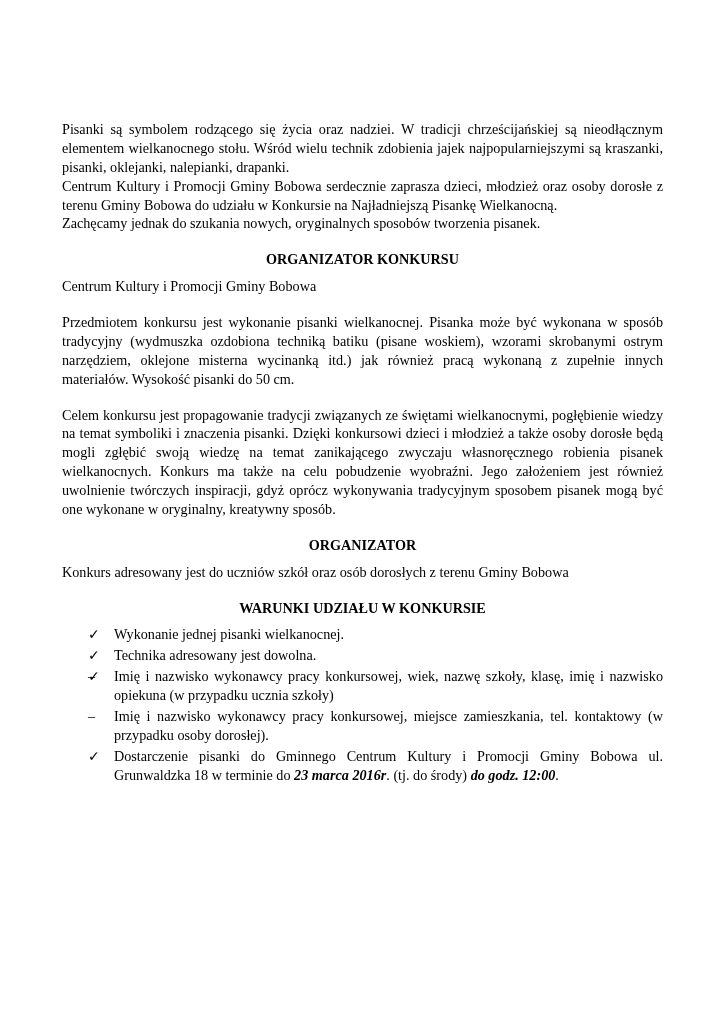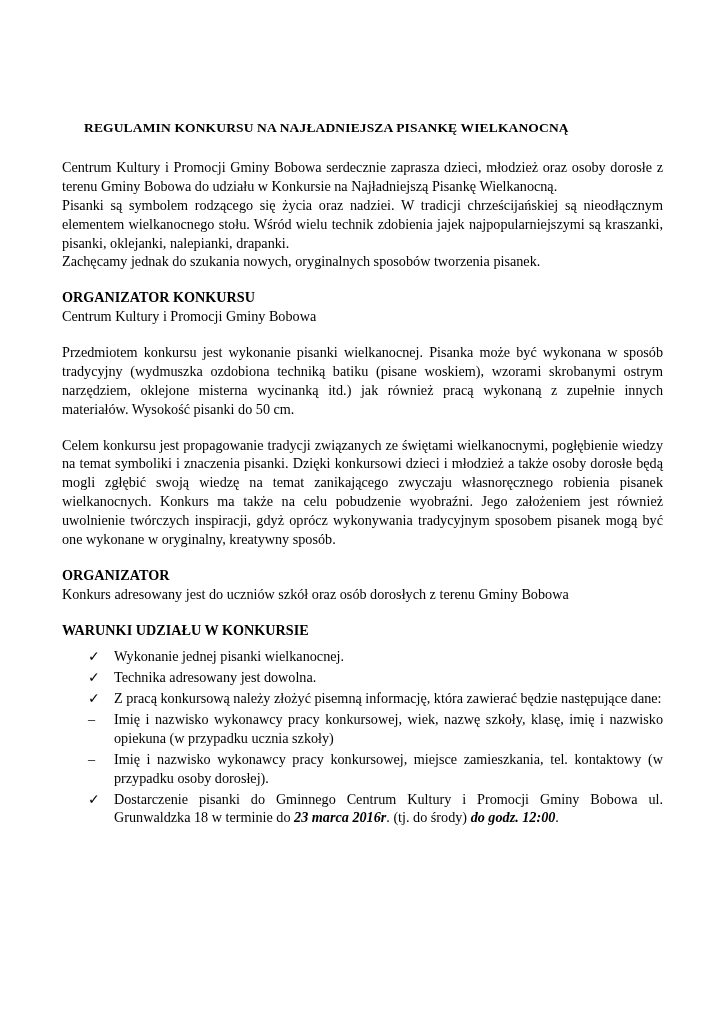--- a/index.html
+++ b/index.html
@@ -31,22 +31,23 @@
   p.body-par {
     font-size: 14.2px;
     line-height: 1.33;
     margin: 0;
     text-align: justify;
     text-justify: inter-word;
   }
   .section-head {
     font-size: 14.2px;
     font-weight: bold;
-    margin: 0;
+    margin: 8px;
     line-height: 1.33;
+    text-align: center;
   }
   .section-block {
     margin-top: 17px;
   }
   ul.list {
     list-style: none;
     margin: 8px 0 0 0;
     padding: 0 0 0 26px;
   }
   ul.list li {
@@ -76,24 +77,23 @@
   b.inline-b {
     font-weight: bold;
     font-style: italic;
   }
 </style>
 </head>
 <body>
 
 <div class="page">
 
-  <div class="doc-title">REGULAMIN KONKURSU NA NAJŁADNIEJSZA PISANKĘ WIELKANOCNĄ</div>
 
+  <p class="body-par">Pisanki są symbolem rodzącego się życia oraz nadziei. W tradicji chrześcijańskiej są nieodłącznym elementem wielkanocnego stołu. Wśród wielu technik zdobienia jajek najpopularniejszymi są kraszanki, pisanki, oklejanki, nalepianki, drapanki.</p>
   <p class="body-par">Centrum Kultury i Promocji Gminy Bobowa serdecznie zaprasza dzieci, młodzież oraz osoby dorosłe z terenu Gminy Bobowa do udziału w Konkursie na Najładniejszą Pisankę Wielkanocną.</p>
-  <p class="body-par">Pisanki są symbolem rodzącego się życia oraz nadziei. W tradicji chrześcijańskiej są nieodłącznym elementem wielkanocnego stołu. Wśród wielu technik zdobienia jajek najpopularniejszymi są kraszanki, pisanki, oklejanki, nalepianki, drapanki.</p>
   <p class="body-par">Zachęcamy jednak do szukania nowych, oryginalnych sposobów tworzenia pisanek.</p>
 
   <div class="section-block">
     <div class="section-head">ORGANIZATOR KONKURSU</div>
     <p class="body-par">Centrum Kultury i Promocji Gminy Bobowa</p>
   </div>
 
   <div class="section-block">
     <p class="body-par">Przedmiotem konkursu jest wykonanie pisanki wielkanocnej. Pisanka może być wykonana w sposób tradycyjny (wydmuszka ozdobiona techniką batiku (pisane woskiem), wzorami skrobanymi ostrym narzędziem, oklejone misterna wycinanką itd.) jak również pracą wykonaną z zupełnie innych materiałów. Wysokość pisanki do 50 cm.</p>
   </div>
@@ -113,21 +113,20 @@
       <li>
         <span class="marker check">✓</span>
         <span>Wykonanie jednej pisanki wielkanocnej.</span>
       </li>
       <li>
         <span class="marker check">✓</span>
         <span>Technika adresowany  jest dowolna.</span>
       </li>
       <li>
         <span class="marker check">✓</span>
-        <span>Z pracą konkursową należy złożyć pisemną informację, która zawierać będzie następujące dane:</span>
       </li>
       <li>
         <span class="marker dash">–</span>
         <span>Imię i nazwisko wykonawcy pracy konkursowej, wiek, nazwę szkoły, klasę, imię i nazwisko opiekuna (w przypadku ucznia szkoły)</span>
       </li>
       <li>
         <span class="marker dash">–</span>
         <span>Imię i nazwisko wykonawcy pracy konkursowej, miejsce zamieszkania, tel. kontaktowy (w przypadku osoby dorosłej).</span>
       </li>
       <li>

